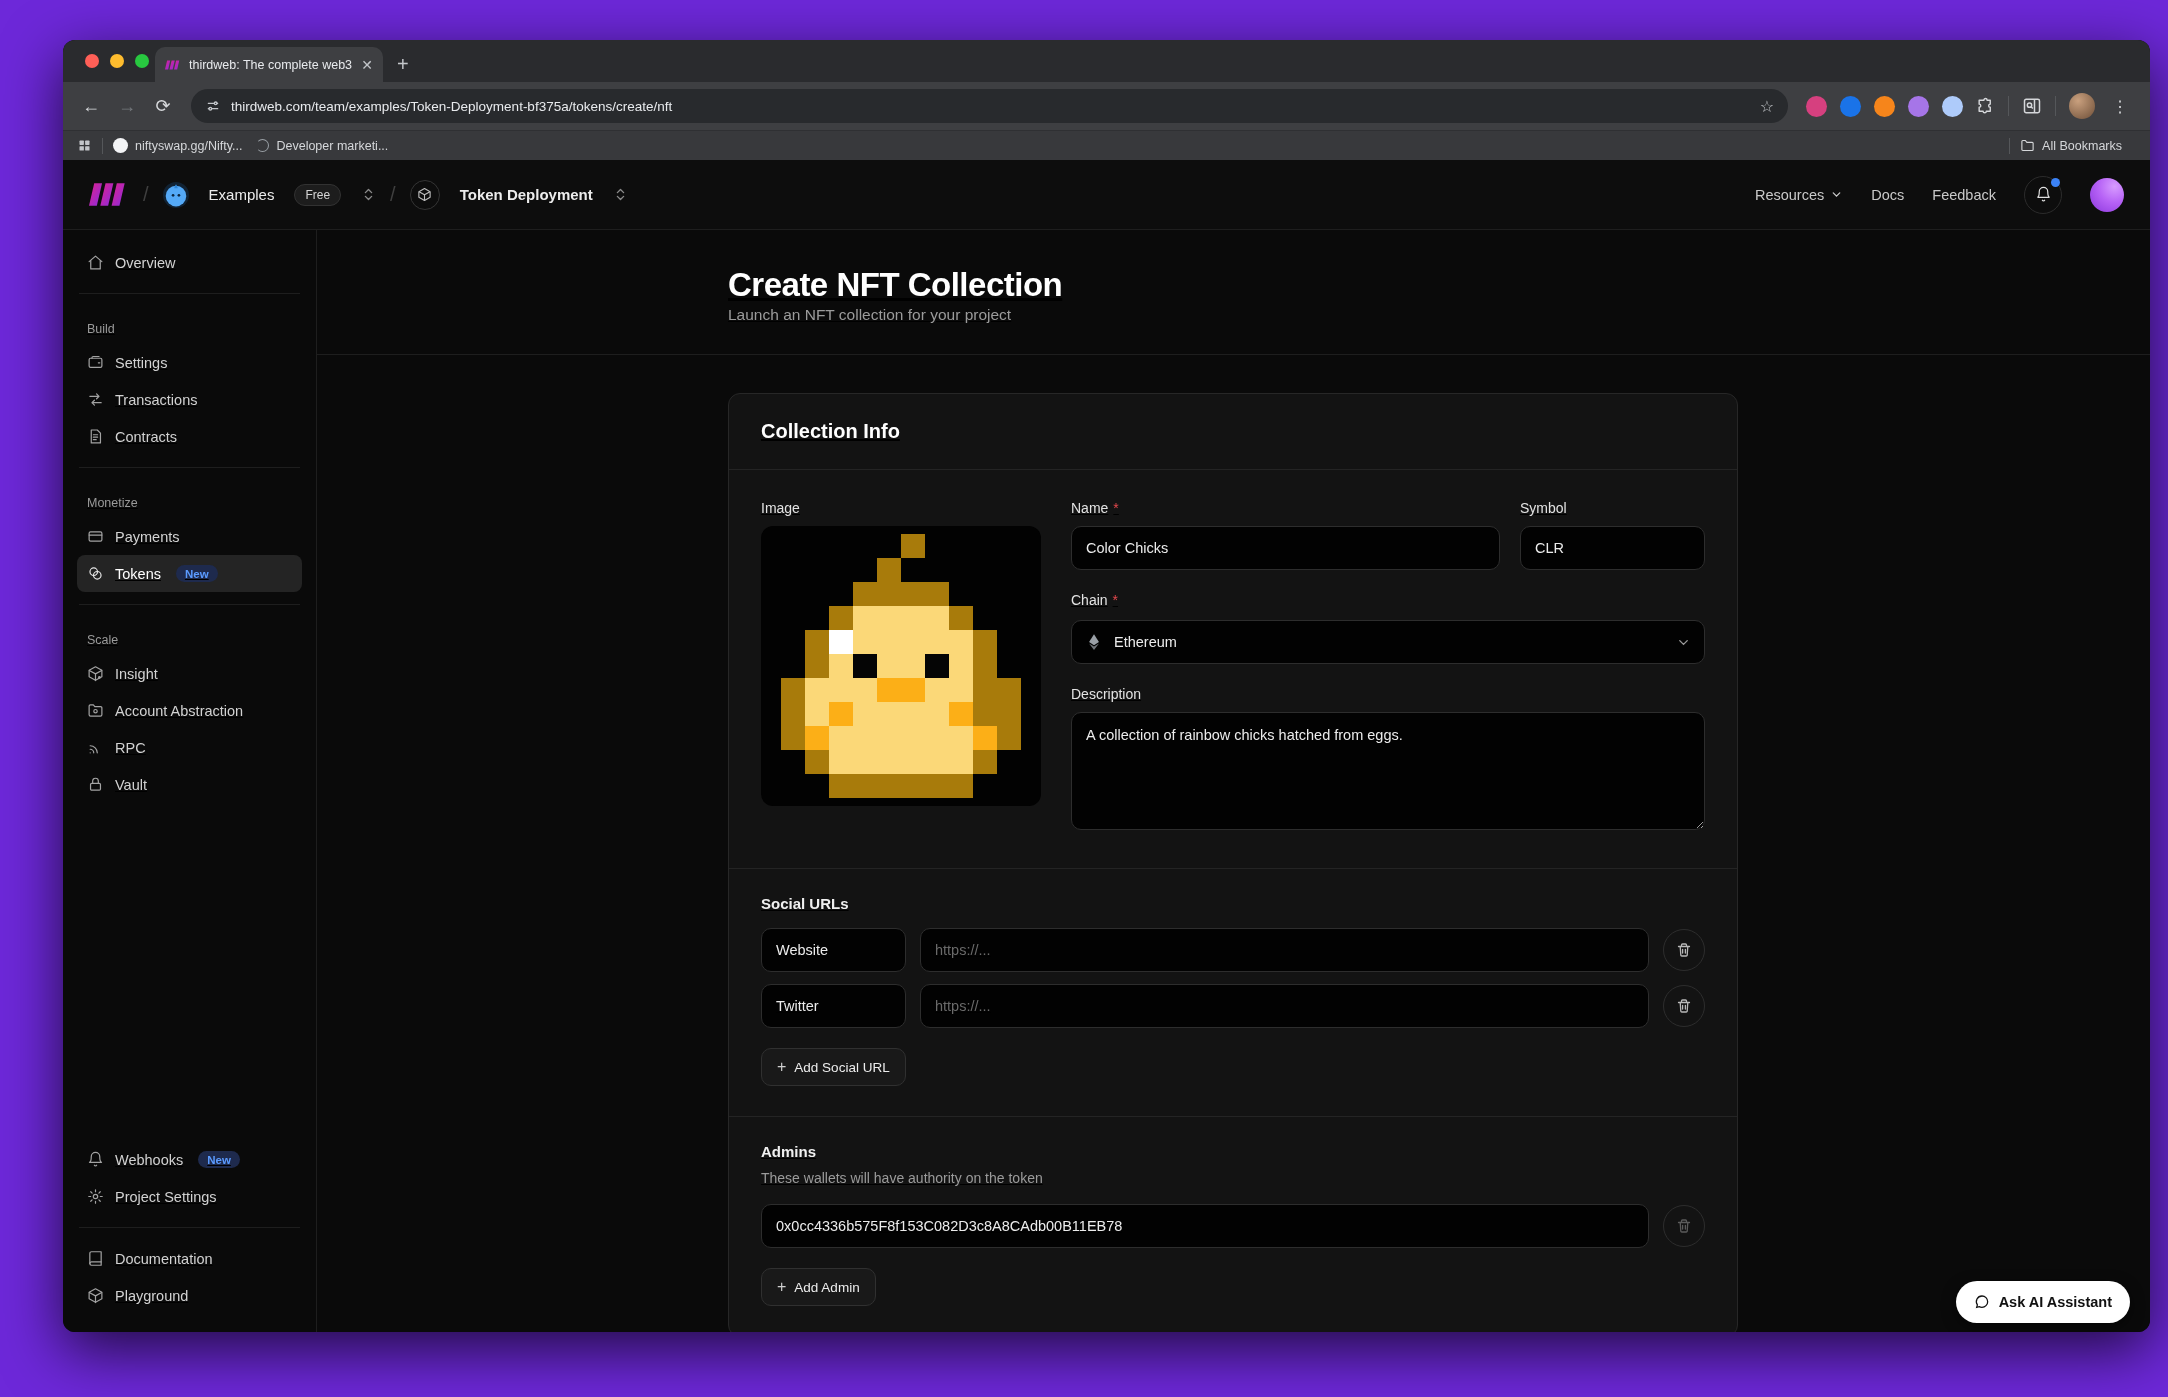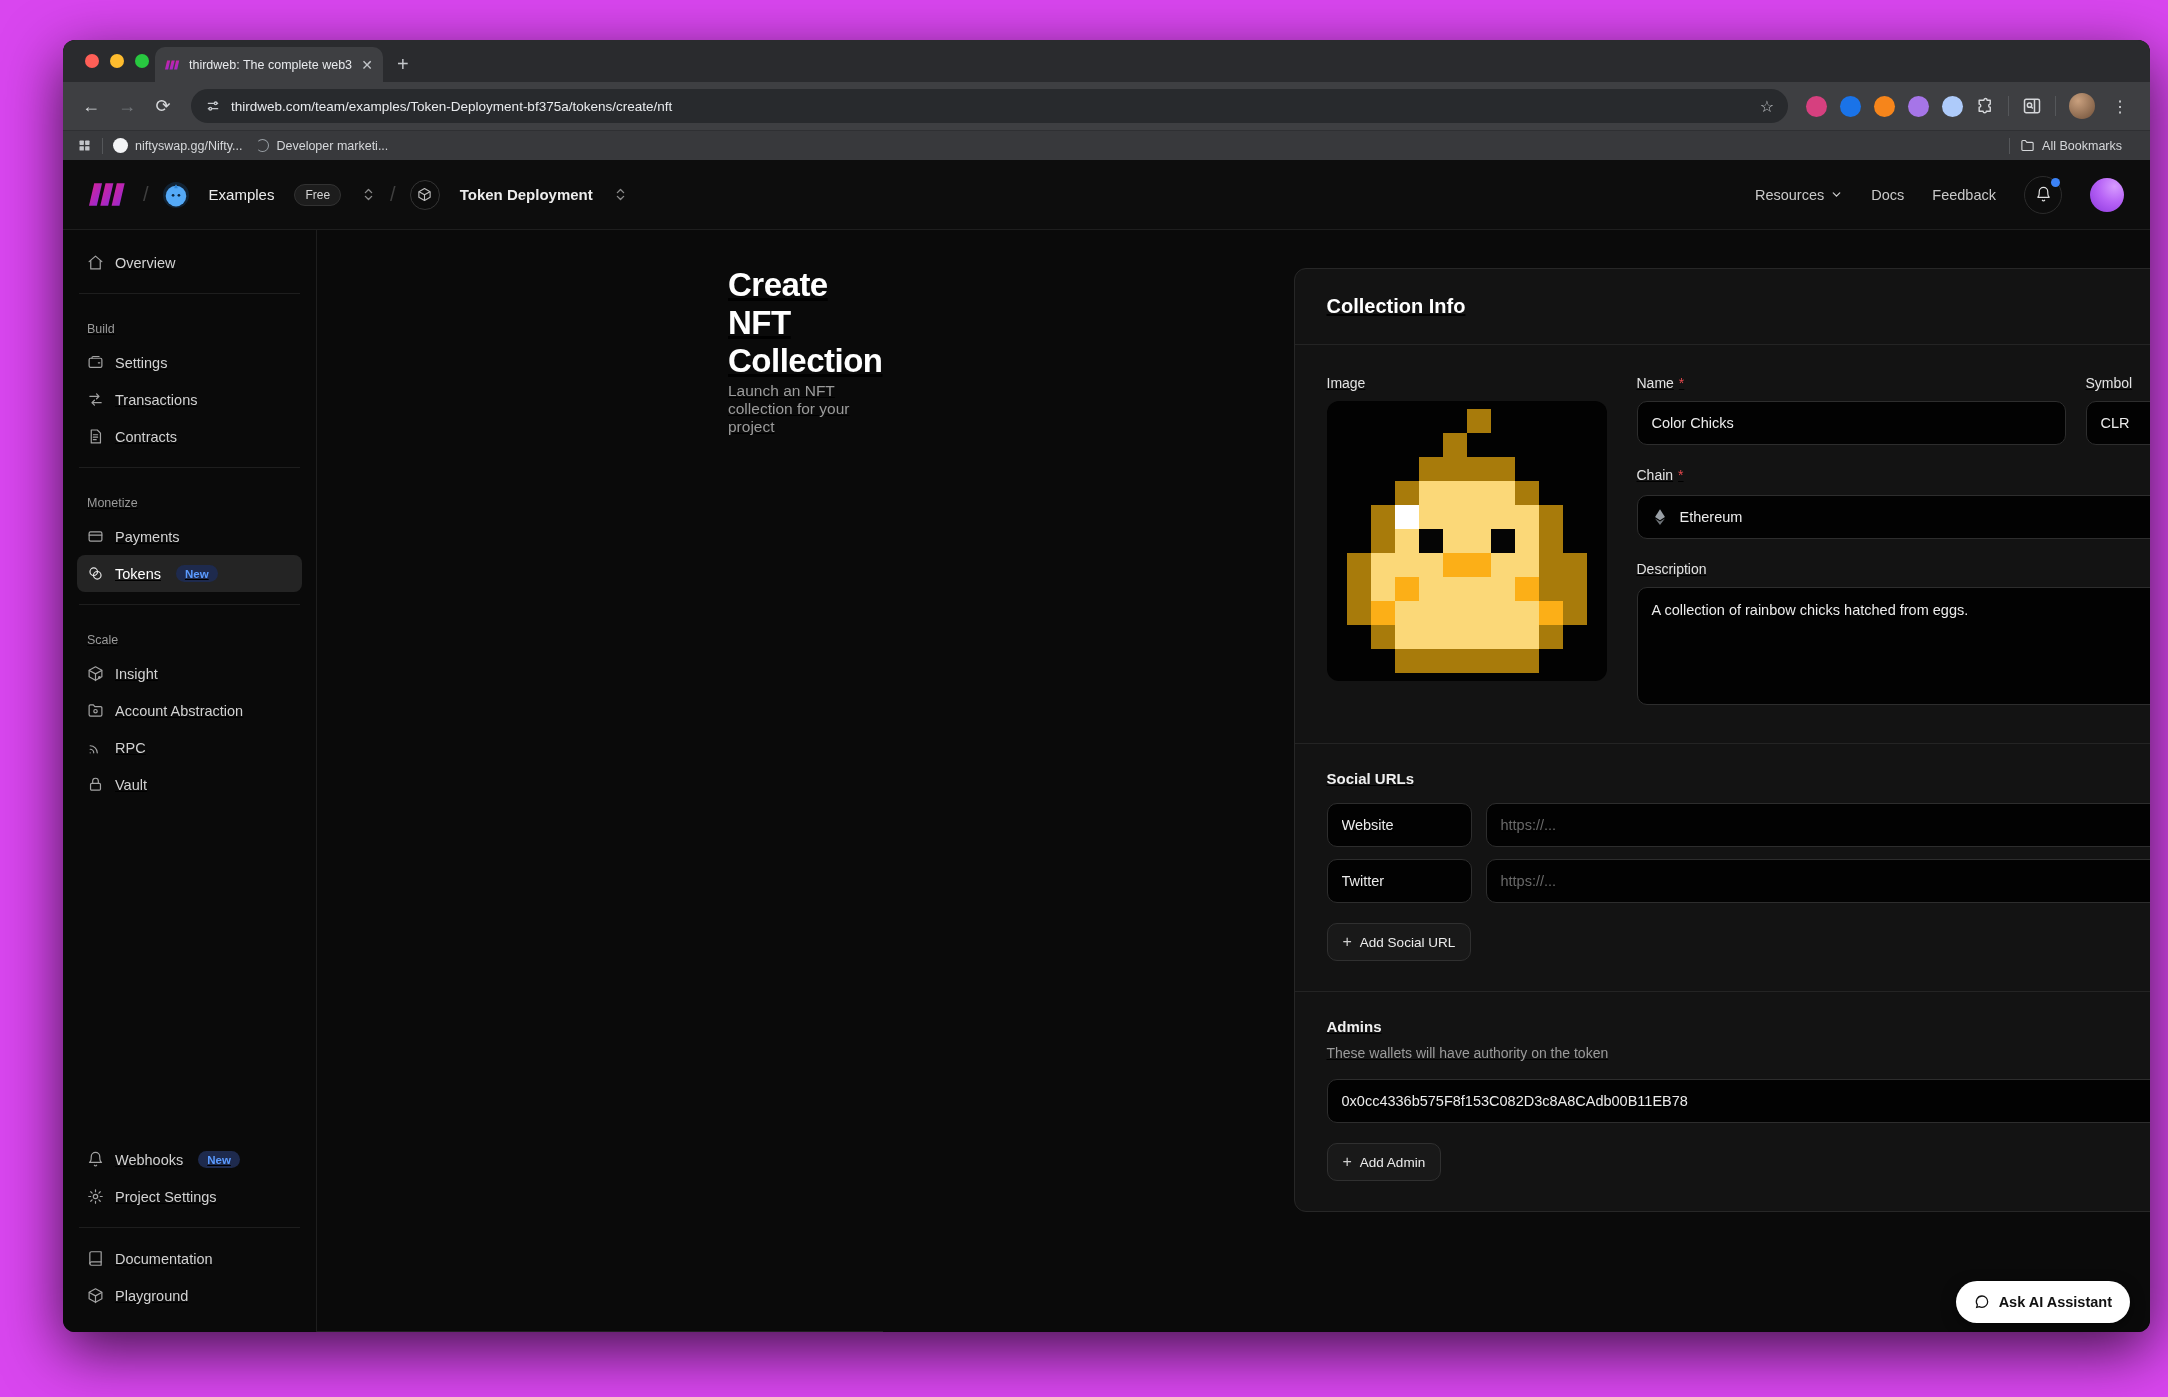--- a/index.html
+++ b/index.html
@@ -1,18 +1,18 @@
 <!DOCTYPE html>
 <html><head>
 <meta charset="utf-8">
 <style>
   * { margin:0; padding:0; box-sizing:border-box; }
   html,body { background:#000; }
   body { font-family:"Liberation Sans", sans-serif; }
-  .stage { position:relative; width:2168px; height:1397px; background:#d946ef; overflow:hidden; }
+  .stage { position:relative; width:2168px; height:1397px; background:#6d28d9; overflow:hidden; }
 
   
   .window { position:absolute; left:63px; top:40px; width:2087px; height:1292px;
             border-radius:12px; overflow:hidden; background:#0a0a0a;
             box-shadow:0 18px 60px rgba(0,0,0,.7); display:flex; flex-direction:column; }
 
   
   .tabstrip { height:42px; background:#2a2b2e; display:flex; align-items:flex-end; flex-shrink:0; position:relative; }
   .traffic { position:absolute; left:22px; top:14px; display:flex; gap:11px; }
   .light { width:14px; height:14px; border-radius:50%; }
@@ -76,21 +76,21 @@
                color:#d2d2d2; font-size:14.5px; background:transparent; border:none; width:100%; text-align:left; }
   .side-item svg { color:#a3a3a3; flex-shrink:0; }
   .side-item.active { background:#242424; color:#fff; }
   .side-item.active svg { color:#e8e8e8; }
   .side-label { font-size:12.5px; color:#9a9a9a; margin:16px 10px 8px; }
   .side-div { height:1px; background:#1e1e1e; margin:12px 2px; }
   .badge-new { font-size:11.5px; color:#5b9bff; background:#1e2a4d; border-radius:999px; padding:2.5px 9px; margin-left:4px; font-weight:700; }
   .side-spacer { flex:1; }
 
   
-  .main { flex:1; overflow:hidden; display:flex; }
+  .main { flex:1; overflow:hidden; display:flex; flex-direction:column; }
   .page-head { padding:36px 0 30px 411px; border-bottom:1px solid #1e1e1e; background:#0a0a0a; }
   .page-title { color:#fff; font-size:33px; font-weight:700; letter-spacing:-.5px; }
   .page-sub { color:#9b9b9b; font-size:15.5px; margin-top:2px; }
   .content { flex:1; padding-top:38px; }
 
   .card { width:1010px; margin-left:411px; background:#131313; border:1px solid #272727; border-radius:12px; overflow:hidden; }
   .card-head { padding:26px 32px; border-bottom:1px solid #242424; }
   .card-title { color:#fff; font-size:20px; font-weight:700; }
   .card-body { padding:30px 32px 34px; display:flex; gap:30px; }
   .field-label { display:flex; gap:5px; color:#e3e3e3; font-size:14px; margin-bottom:10px; }

